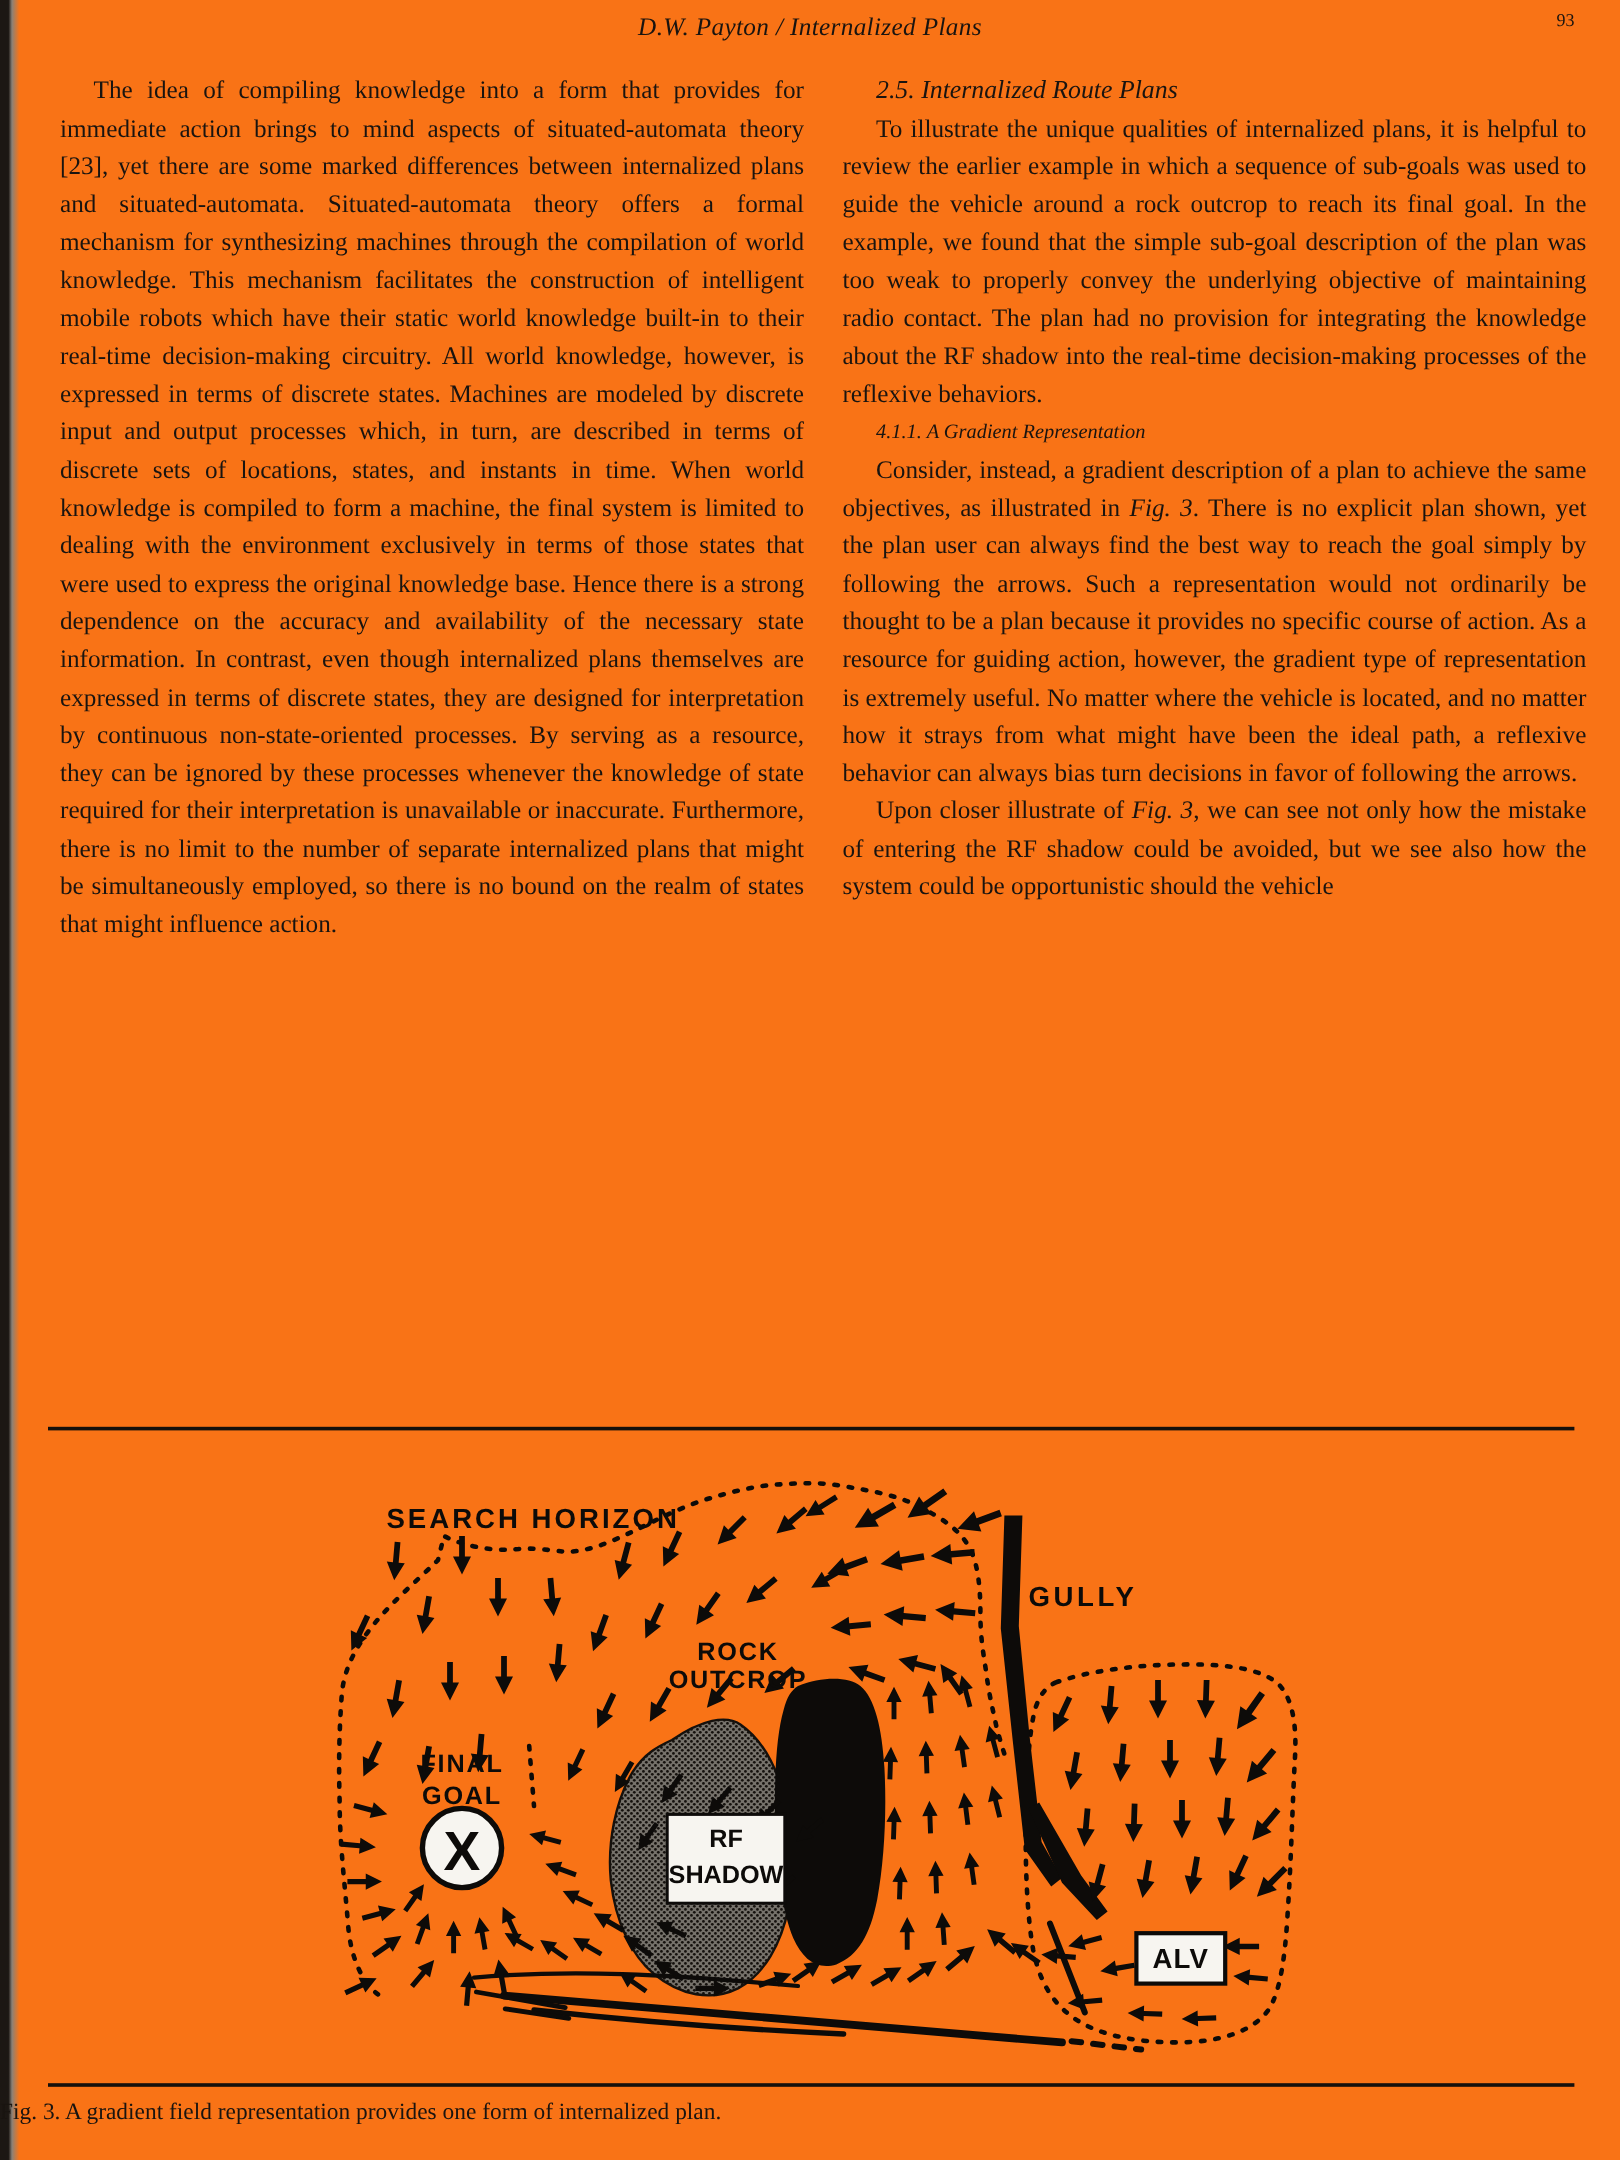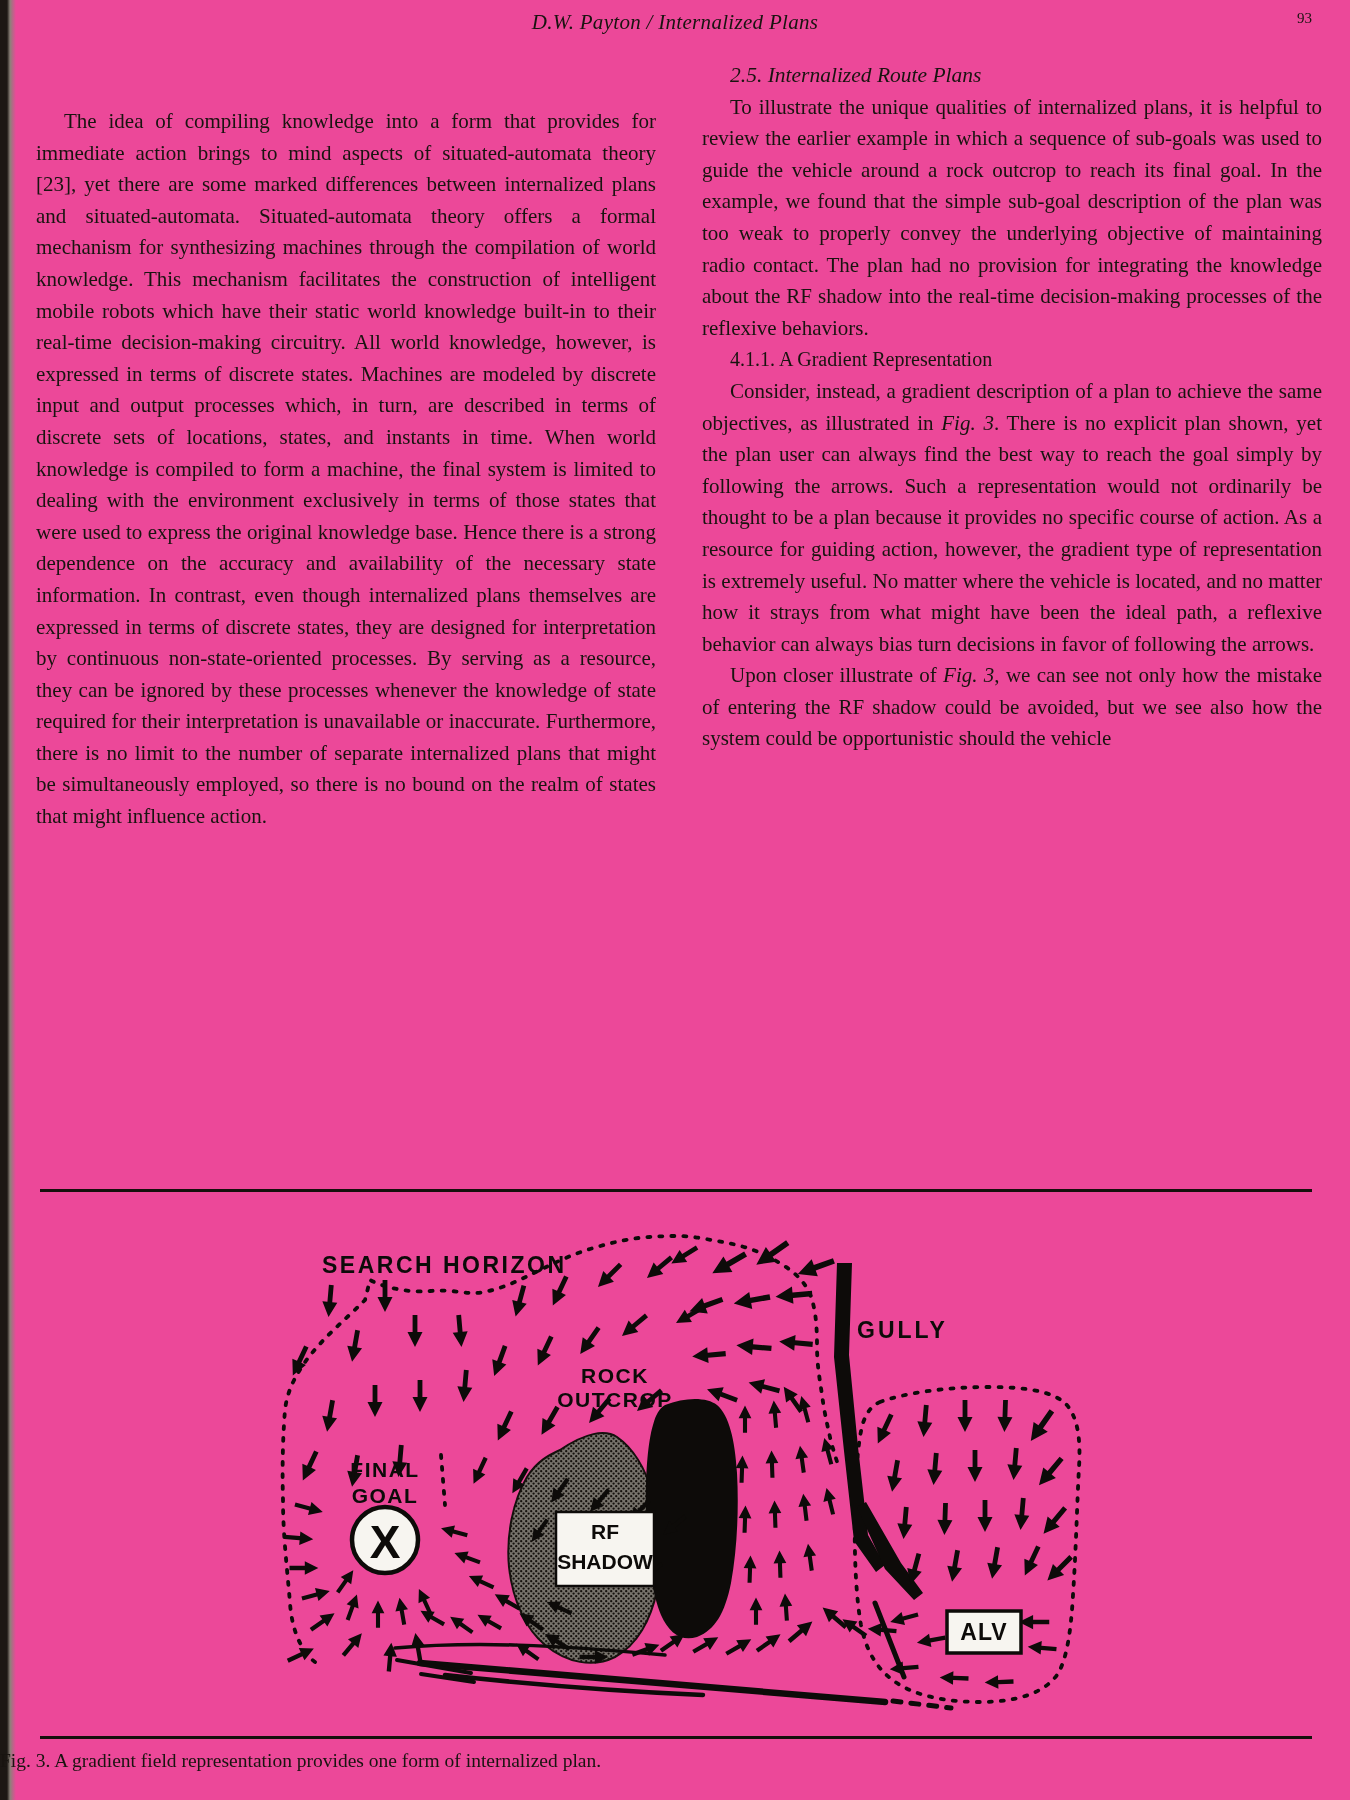--- a/index.html
+++ b/index.html
@@ -1,29 +1,29 @@
 <!DOCTYPE html>
 <html lang="en"><head>
 <meta charset="utf-8">
 <style>
   html,body{margin:0;padding:0;background:#d8d4cc;}
-  #page{position:relative;width:1350px;height:1800px;background:#ec4899;overflow:hidden;
+  #page{position:relative;width:1350px;height:1800px;background:#f97316;overflow:hidden;
         font-family:"Liberation Serif","DejaVu Serif",serif;color:#191410;}
   #gutter{position:absolute;left:0;top:0;width:16px;height:1800px;
           background:linear-gradient(to right,#1c1713 0,#1c1713 7px,#8a8178 10px,rgba(160,152,140,0) 16px);}
   .hdr-title{position:absolute;left:0;right:0;top:10px;text-align:center;
              font-style:italic;font-size:21px;letter-spacing:.3px;}
   .hdr-page{position:absolute;right:38px;top:10px;font-size:15px;}
   .col{position:absolute;top:60px;width:620px;font-size:21px;line-height:31.6px;
        text-align:justify;hyphens:auto;-webkit-hyphens:auto;}
-  #col-left{left:36px;margin-top:46px;}
+  #col-left{left:50px;}
   #col-right{left:702px;}
   .col p{margin:0;text-indent:28px;}
   .sec-head{font-style:italic;font-size:21.5px;margin:0 0 30px 0;text-indent:0;}
-  .subsec-head{font-size:20px;margin:26px 0 2px 0;text-indent:0;}
+  .subsec-head{font-style:italic;font-size:17px;margin:26px 0 2px 0;text-indent:0;}
   .rule{position:absolute;left:40px;width:1272px;height:3px;background:#15100c;}
   #rule-top{top:1189px;}
   #rule-bottom{top:1736px;}
   #fig-caption{position:absolute;left:0;right:0;top:1750px;text-align:left;font-size:19.5px;}
   #figure-svg{position:absolute;left:245px;top:1205px;}
   .figlabel{font-family:"Liberation Sans","DejaVu Sans",sans-serif;font-weight:bold;fill:#0d0b09;}
   .ink{stroke:#0d0b09;fill:none;stroke-linecap:round;}
   .dotted{stroke:#0d0b09;fill:none;stroke-width:3.8;stroke-dasharray:3 9;stroke-linecap:round;}
   .blackfill{fill:#0d0b09;stroke:none;}
 </style>

